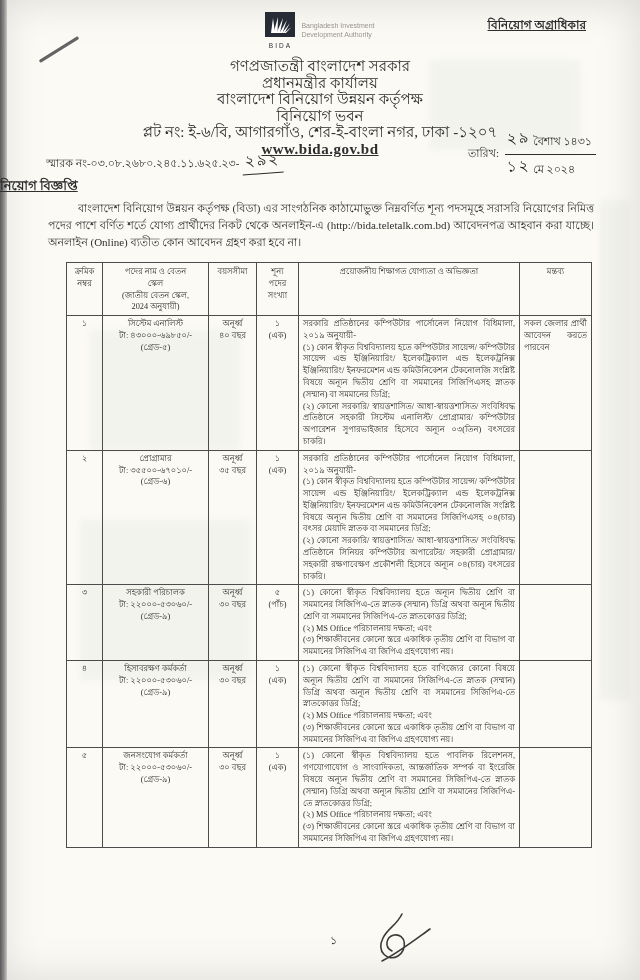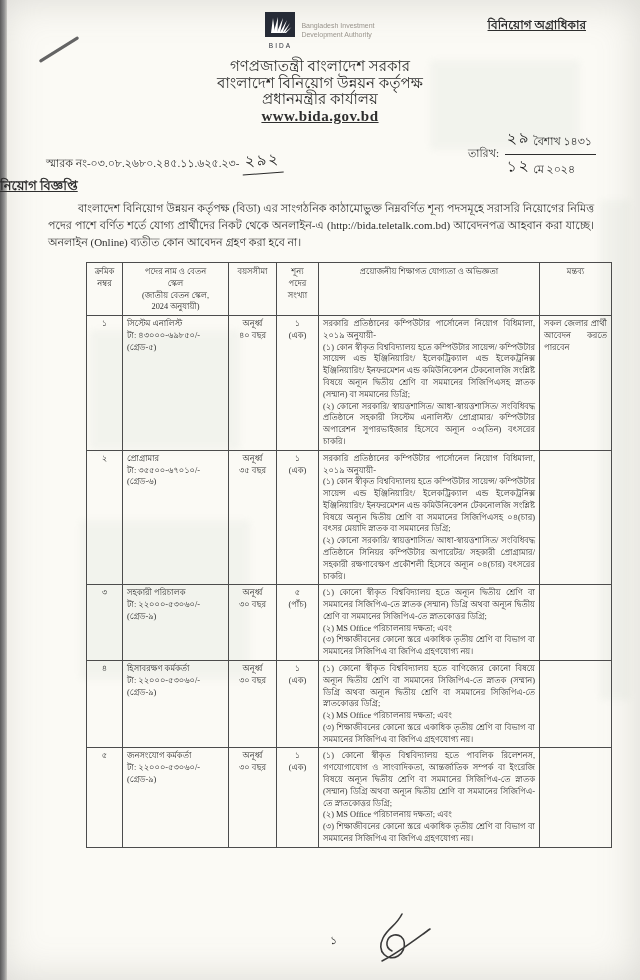--- a/index.html
+++ b/index.html
@@ -29,26 +29,26 @@
   #date-frac{text-align:left;}
   #date-top{border-bottom:1px solid #2e2e2e;padding:0 4px 1px 2px;}
   #date-bot{padding:1px 4px 0 2px;}
   
   #notice-title{position:absolute;left:0;right:0;top:176px;text-align:left;
     font-size:13px;font-weight:bold;text-decoration:underline;}
   #intro{position:absolute;left:48px;right:46px;top:200px;font-size:11px;line-height:17px;
     text-align:justify;text-indent:30px;}
   
   #table-wrap{position:absolute;left:66px;right:48px;top:262px;}
-  table{border-collapse:collapse;width:100%;table-layout:fixed;margin-left:20px;}
+  table{border-collapse:collapse;width:100%;table-layout:fixed;}
   th,td{border:1px solid #4c4c4c;vertical-align:top;padding:2px 4px;
     font-size:8.3px;line-height:1.42;font-weight:normal;}
   th{text-align:center;padding-top:3px;}
   td.c{text-align:center;}
-  td.l{text-align:left;}
+  td.l{text-align:center;}
   td.j{text-align:justify;}
   col.serial{width:36px;} col.post{width:106px;} col.age{width:48px;}
   col.vac{width:42px;} col.qual{width:auto;} col.remark{width:72px;}
   
   #page-number{position:absolute;left:330px;top:932px;font-size:11px;}
   #signature{position:absolute;left:362px;top:908px;}
 </style>
 </head>
 <body>
 
@@ -80,22 +80,24 @@
     <div id="logo-name">
       <div>Bangladesh Investment</div>
       <div>Development Authority</div>
     </div>
   </div>
 
   <div id="tagline">বিনিয়োগ অগ্রাধিকার</div>
 
   <div id="org-block">
     <div>গণপ্রজাতন্ত্রী বাংলাদেশ সরকার</div>
+    <div>প্রধানমন্ত্রীর কার্যালয়</div>
     <div>বাংলাদেশ বিনিয়োগ উন্নয়ন কর্তৃপক্ষ</div>
-    <div>প্রধানমন্ত্রীর কার্যালয়</div>
+    <div>বিনিয়োগ ভবন</div>
+    <div>প্লট নং: ই-৬/বি, আগারগাঁও, শের-ই-বাংলা নগর, ঢাকা -১২০৭</div>
     <div><span id="website">www.bida.gov.bd</span></div>
   </div>
 
   <div id="memo-row">
     <span>স্মারক নং-০৩.০৮.২৬৮০.২৪৫.১১.৬২৫.২৩-</span>
     <span class="hw">২৯২</span>
   </div>
 
   <div id="date-block">
     <span>তারিখ:</span>

